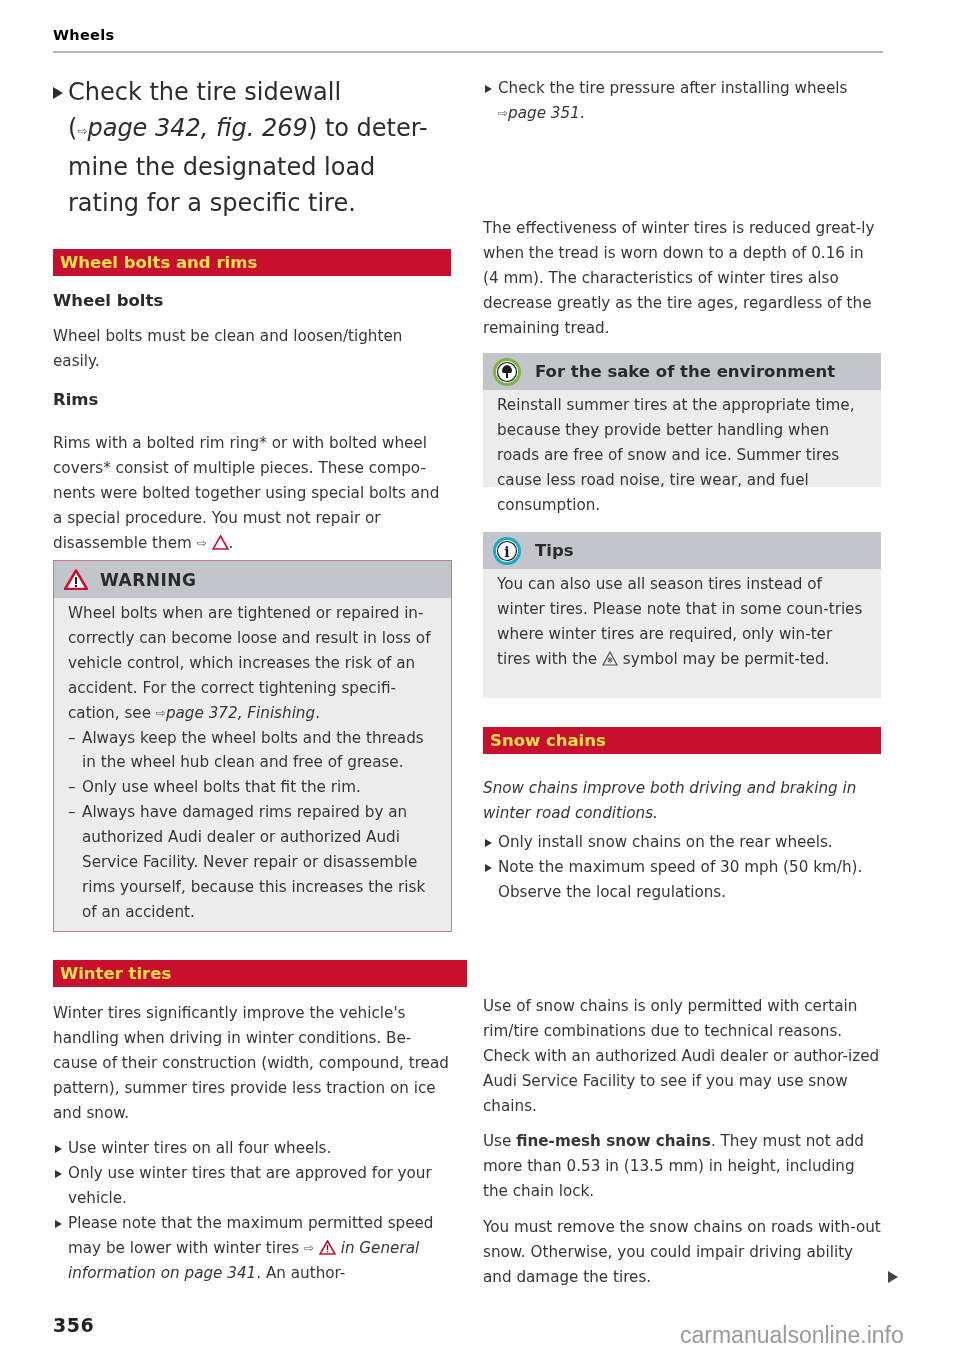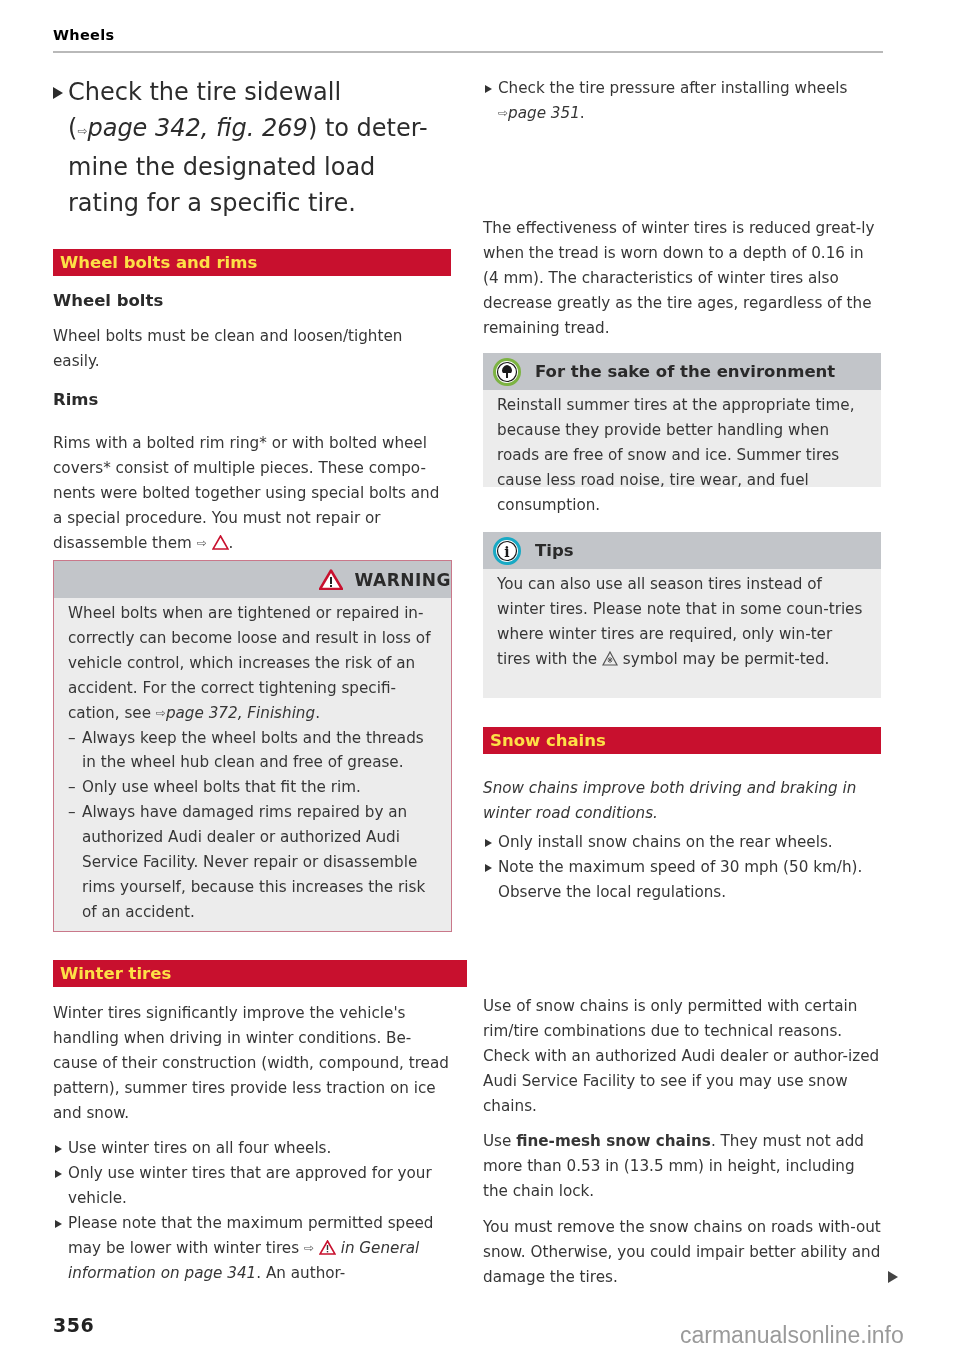--- a/index.html
+++ b/index.html
@@ -61,21 +61,21 @@
   <div class="subhead" style="left:0;top:390px;">Rims</div>
   <div class="p" style="position:absolute;left:0;top:423px;width:400px;margin-top:8px;">
     <span>Rims with a bolted rim ring* or with bolted wheel covers* consist of multiple pieces. These compo-nents were bolted together using special bolts and a special procedure. You must not repair or disassemble them</span>
     <span class="arrow">⇨</span>
     <svg class="warn-inline" width="17" height="15" viewBox="0 0 17 15">
         <polygon points="8.5,1 16,14 1,14" fill="none" stroke="#c8102e" stroke-width="1.6"></polygon>
       </svg><span>.</span>
   </div>
 
   <div class="box warn-box" style="left:0;top:560px;width:399px;height:372px;">
-    <div class="box-head" style="background:#c2c5c9;justify-content:flex-end;">
+    <div class="box-head" style="background:#c2c5c9;">
       <svg width="24" height="21" viewBox="0 0 24 21">
           <polygon points="12,1.5 23,20 1,20" fill="#fff" stroke="#c8102e" stroke-width="2.5" stroke-linejoin="round"></polygon>
           <rect x="11" y="8" width="2" height="7" fill="#222"></rect>
           <rect x="11" y="16" width="2" height="2" fill="#222"></rect>
         </svg>
       <span style="margin-left:12px;font-size:17px;letter-spacing:0.5px;">WARNING</span>
     </div>
     <div class="box-body p">
       <div><span>Wheel bolts when are tightened or repaired in-correctly can become loose and result in loss of vehicle control, which increases the risk of an accident. For the correct tightening specifi-cation, see</span> <span class="arrow">⇨</span><span class="it">page 372, Finishing</span><span>.</span></div>
       <div class="dash">Always keep the wheel bolts and the threads in the wheel hub clean and free of grease.</div>
@@ -154,18 +154,18 @@
     <div class="bullet">Only install snow chains on the rear wheels.</div>
     <div class="bullet">Note the maximum speed of 30 mph (50 km/h). Observe the local regulations.</div>
   </div>
 
   <div class="p" style="position:absolute;left:0;top:994px;width:400px;">Use of snow chains is only permitted with certain rim/tire combinations due to technical reasons. Check with an authorized Audi dealer or author-ized Audi Service Facility to see if you may use snow chains.</div>
 
   <div class="p" style="position:absolute;left:0;top:1129px;width:400px;">
     <span>Use </span><span class="b">fine-mesh snow chains</span><span>. They must not add more than 0.53 in (13.5 mm) in height, including the chain lock.</span>
   </div>
 
-  <div class="p" style="position:absolute;left:0;top:1215px;width:400px;">You must remove the snow chains on roads with-out snow. Otherwise, you could impair better ability and damage the tires.</div>
+  <div class="p" style="position:absolute;left:0;top:1215px;width:400px;">You must remove the snow chains on roads with-out snow. Otherwise, you could impair driving ability and damage the tires.</div>
 </div>
 
 <div class="cont-tri"></div>
 <div class="page-num">356</div>
 <div class="watermark">carmanualsonline.info</div>
 
 </body></html>

